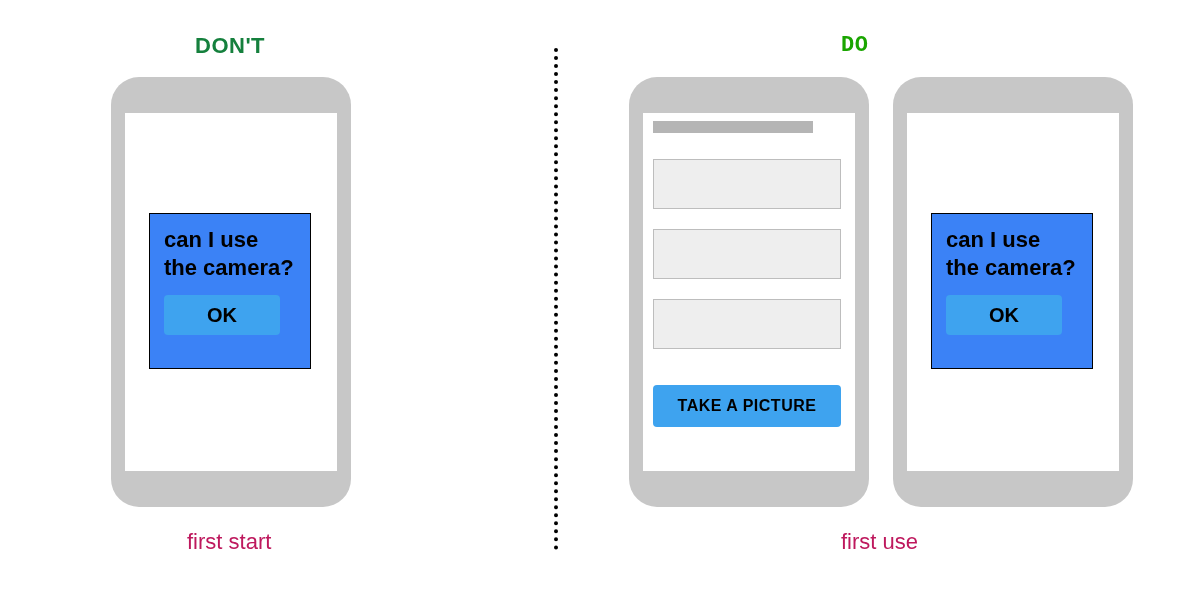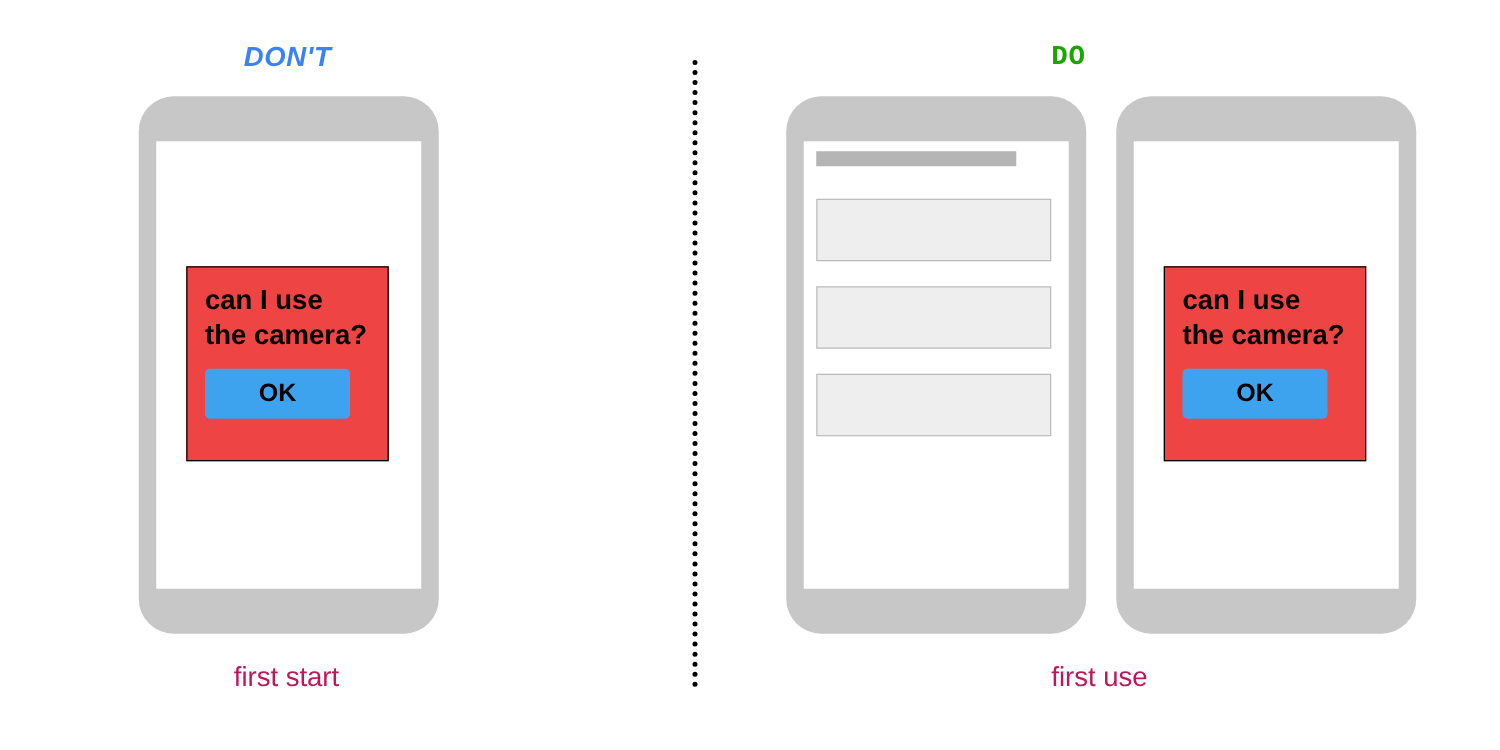--- a/index.html
+++ b/index.html
@@ -15,21 +15,21 @@
     position: relative;
     width: 1200px;
     height: 600px;
   }
   .section-header {
     position: absolute;
     font-weight: 700;
     font-size: 22px;
     letter-spacing: 0.5px;
   }
-  .dont-header { color: #3b82f6; font-style: italic; }
+  .dont-header { color: #15803d; }
   .do-header   { color: #1aa500; }
 
   .divider {
     position: absolute;
     top: 48px;
     bottom: 50px;
     left: 554px;
     border-left: 4px dotted #000;
   }
 
@@ -50,21 +50,21 @@
   .caption {
     position: absolute;
     font-size: 22px;
     color: #be185d;
   }
 
   
   .dialog {
     position: absolute;
     border: 1.5px solid #000;
-    background: #ef4444;
+    background: #3b82f6;
     box-sizing: border-box;
     padding: 12px 14px 14px 14px;
   }
   .dialog .prompt {
     font-size: 22px;
     font-weight: 600;
     line-height: 1.25;
     color: #000;
   }
   .btn {
@@ -128,20 +128,21 @@
     </div>
   </div>
   <div class="caption" style="left:187px; top:529px;">first start</div>
 
   <div class="phone" style="left:629px; top:77px; width:240px; height:430px;">
     <div class="screen">
       <div class="header-bar"></div>
       <div class="field" style="top:46px;"></div>
       <div class="field" style="top:116px;"></div>
       <div class="field" style="top:186px;"></div>
+      <div class="btn wide" style="position:absolute; left:10px; top:272px;">TAKE A PICTURE</div>
     </div>
   </div>
 
   <div class="phone" style="left:893px; top:77px; width:240px; height:430px;">
     <div class="screen">
       <div class="dialog" style="left:24px; top:100px; width:162px; height:156px;">
         <div class="prompt">can I use the camera?</div>
         <div class="btn ok">OK</div>
       </div>
     </div>

